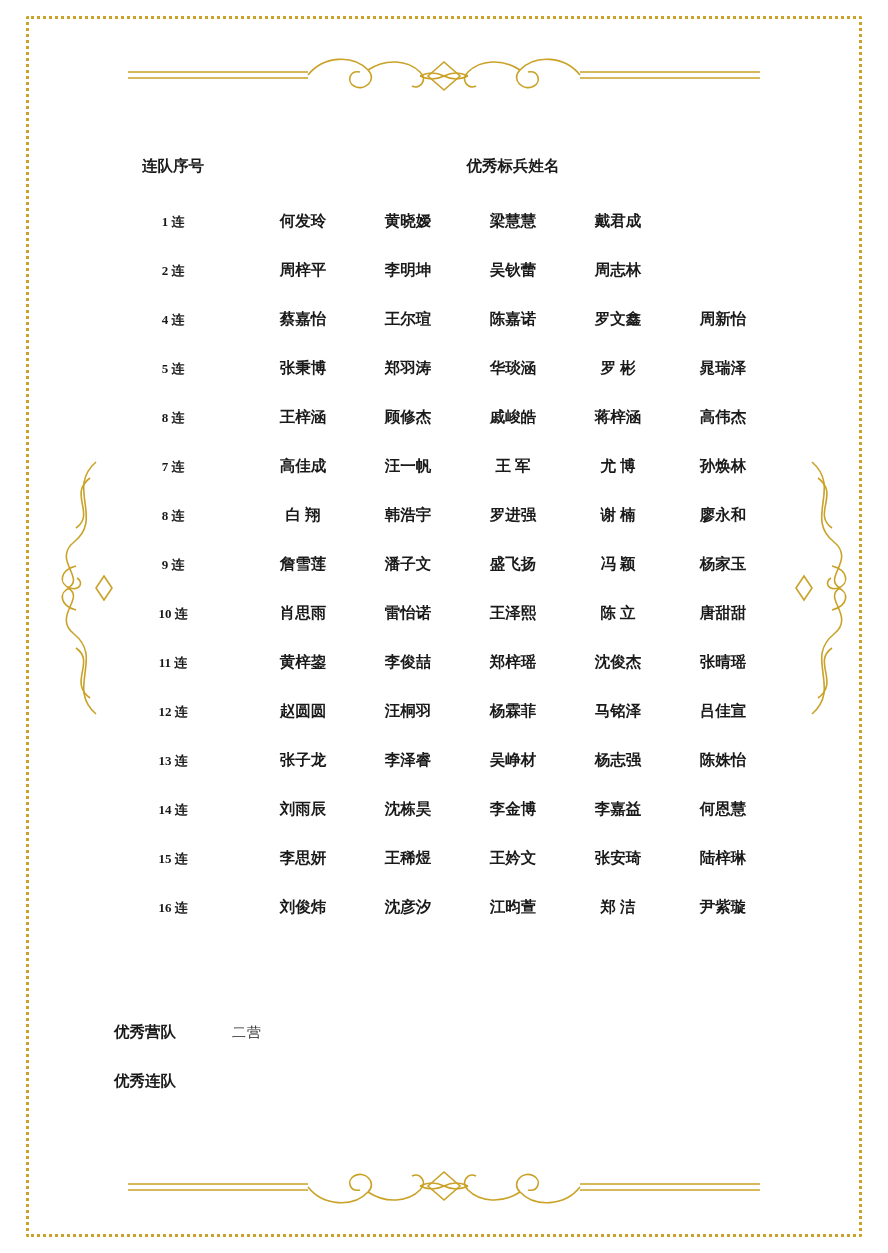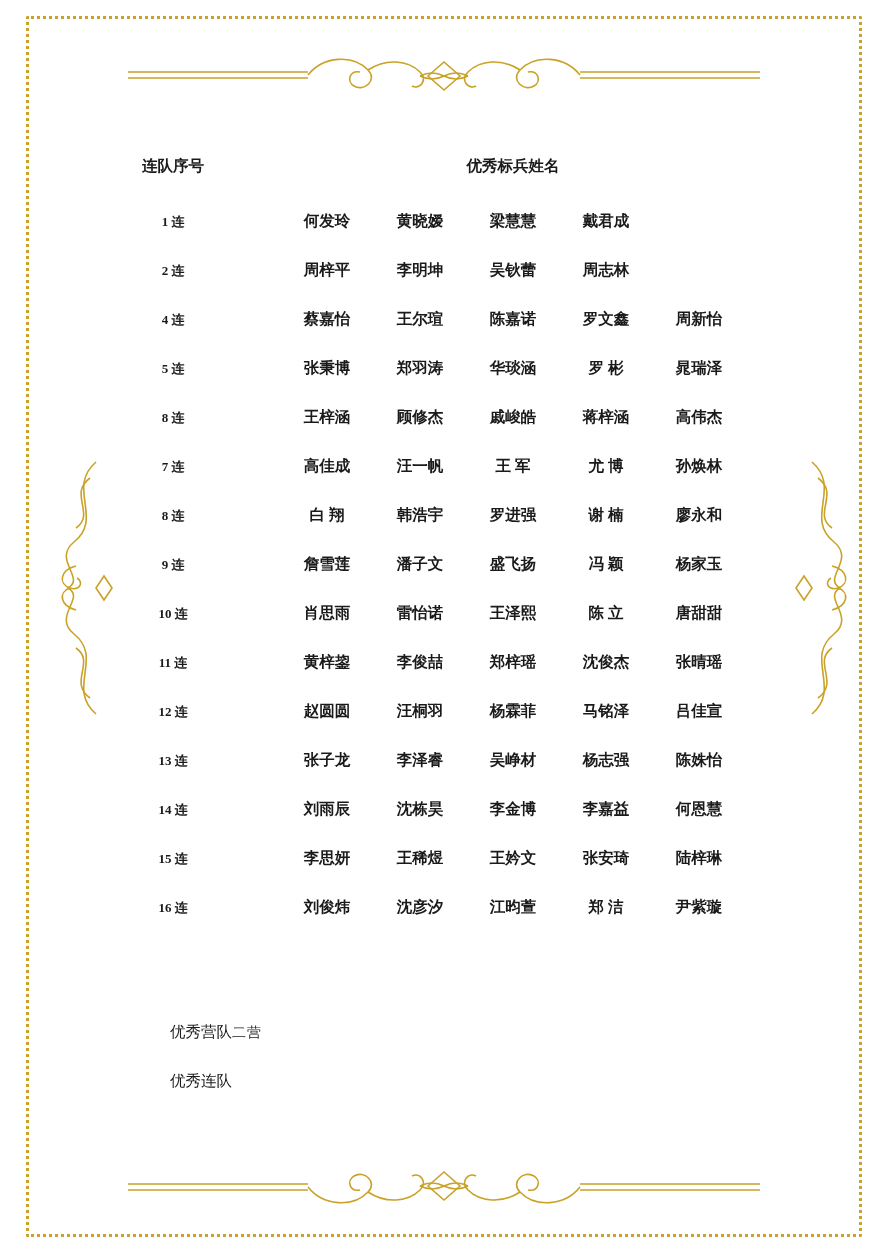--- a/index.html
+++ b/index.html
@@ -87,21 +87,21 @@
   }
   .col-names {
     text-align: center;
   }
   .roster tbody tr { height: 49px; }
 
   .names {
     display: flex;
     justify-content: center;
     align-items: center;
-    gap: 0;
+    gap: 12px;
   }
   .names span {
     display: inline-block;
     width: 93px;
     text-align: center;
     font-size: 15.5px;
     font-weight: bold;
     white-space: nowrap;
   }
   .idx-cell {
@@ -116,23 +116,23 @@
     left: 74px;
     width: 680px;
   }
   .foot-row {
     display: flex;
     align-items: center;
     height: 49px;
   }
   .foot-label {
     width: 118px;
-    text-align: right;
+    text-align: left;
     font-size: 15.5px;
-    font-weight: normal;
+    font-weight: bold;
     white-space: nowrap;
   }
   .foot-value {
     flex: 1;
     text-align: left;
     font-size: 14px;
     font-weight: normal;
     letter-spacing: 1px;
   }
   .foot-value.spread span {

